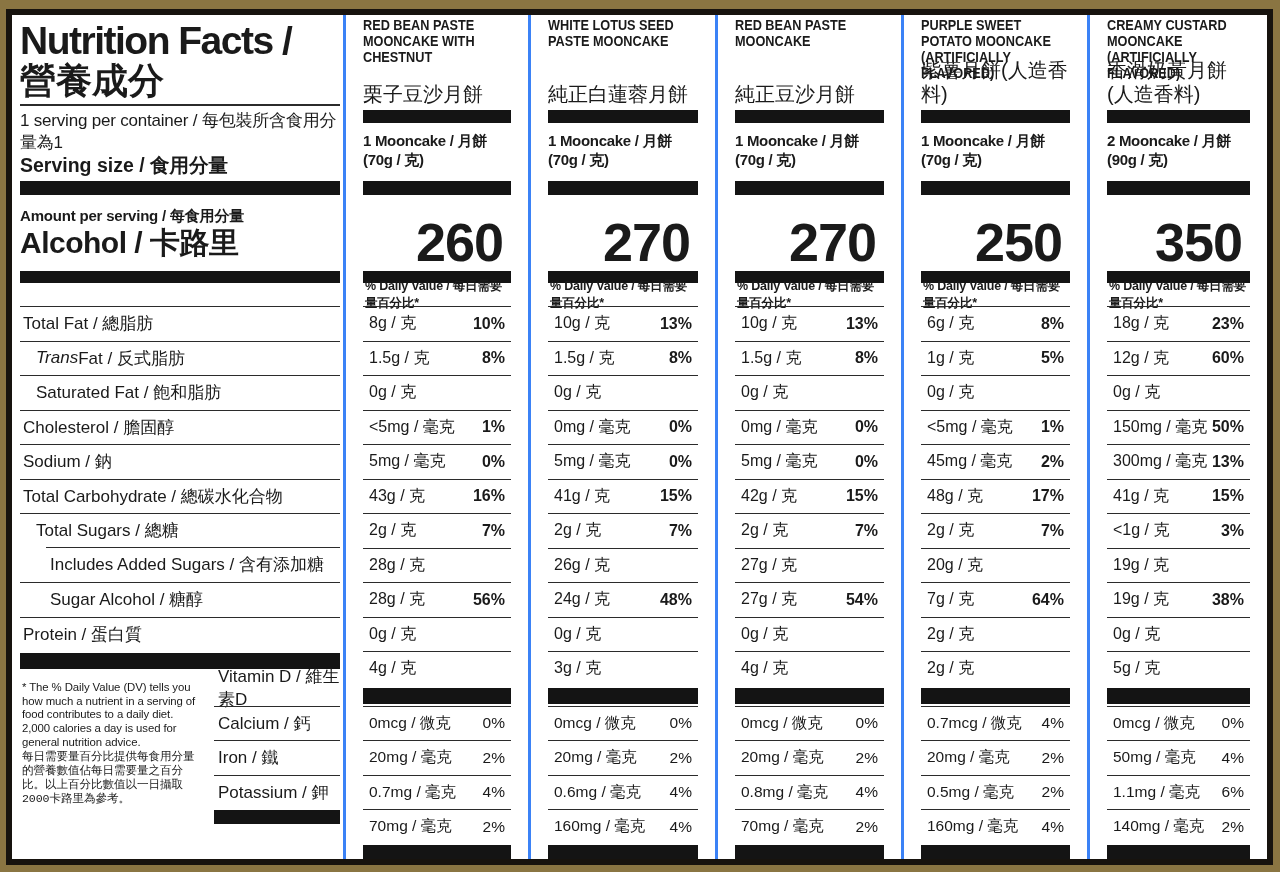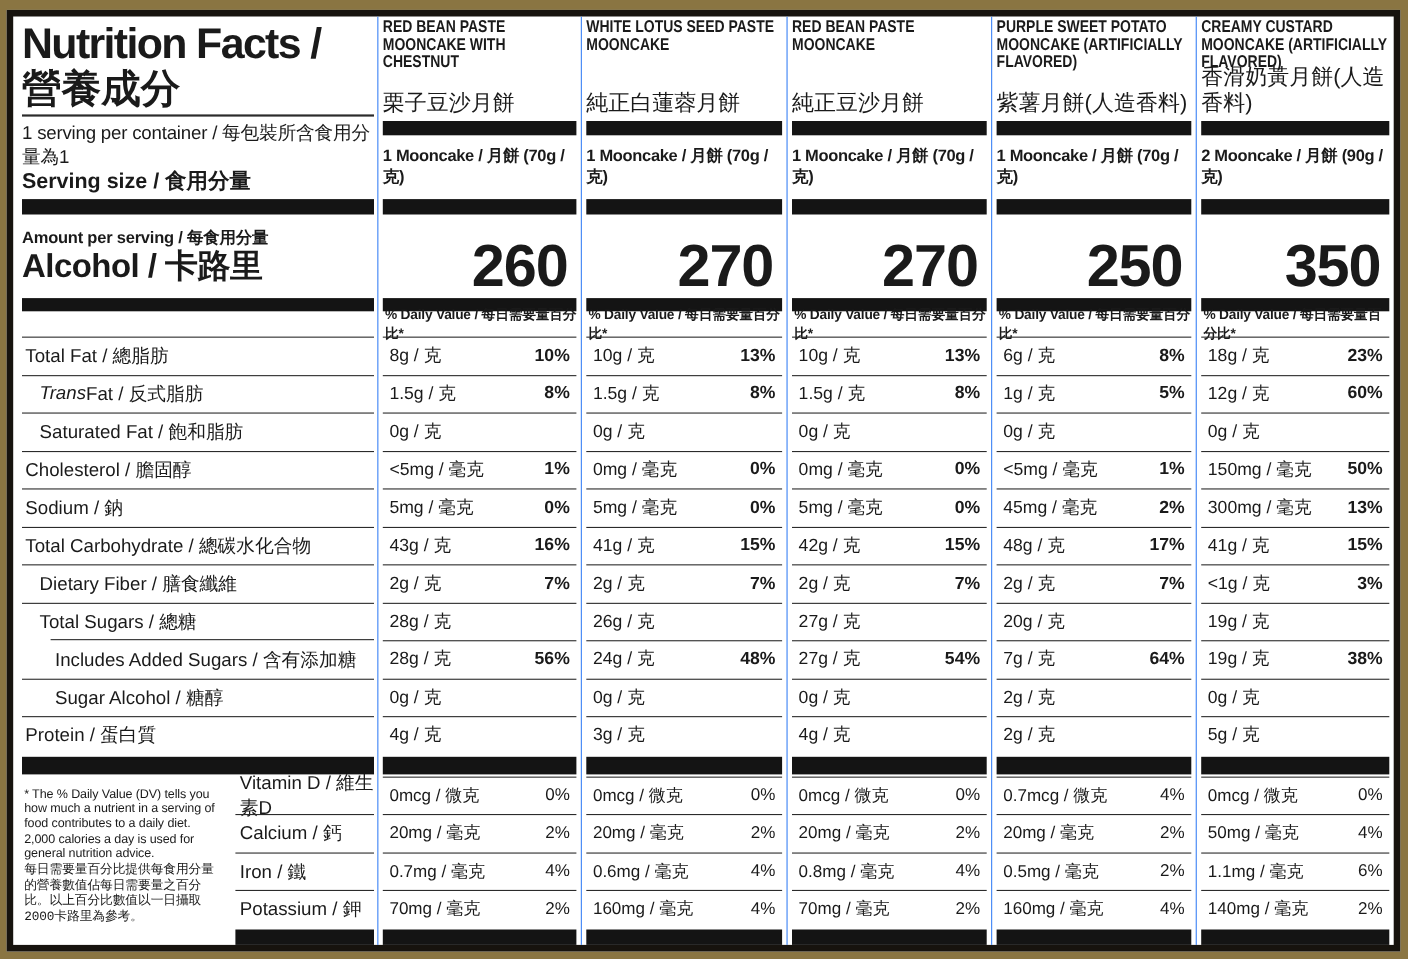--- a/index.html
+++ b/index.html
@@ -5,21 +5,21 @@
   * { box-sizing: border-box; margin: 0; padding: 0; }
   html,body { width:1280px; height:872px; }
   body { font-family: "Liberation Sans", "DejaVu Sans", sans-serif; color:#1a1a1a; background:#8a7542; }
 
   .frame { width:1280px; height:872px; background:#8a7542; padding:9px 7px 7px 6px; }
   .inner { width:100%; height:100%; background:#fff; border:6px solid #17130e;
            display:grid; grid-template-columns:331px 185px 187px 186px 186px 1fr; overflow:hidden; }
 
   .col { display:flex; flex-direction:column; }
   .leftcol { padding:0 3px 0 8px; }
-  .pcol { border-left:1px solid #3b82f6; padding:0 4px; }
+  .pcol { border-left:3px solid #3b82f6; padding:0 17px; }
 
   
   .b-name { height:95px; }
   .b-bar1 { height:13px; }
   .b-serv { height:55px; }
   .b-bar2 { height:20px; padding:3px 0; }
   .b-cal  { height:72px; }
   .b-bar3 { height:14px; padding:1px 0; }
   .b-dvh  { height:22px; }
   .nrow   { height:34.5px; }
@@ -109,23 +109,20 @@
           <span>Saturated Fat / 飽和脂肪</span>
         </div>
     <div class="nrow lab bold ind0">
           <span>Cholesterol / 膽固醇</span>
         </div>
     <div class="nrow lab bold ind0">
           <span>Sodium / 鈉</span>
         </div>
     <div class="nrow lab bold ind0">
           <span>Total Carbohydrate / 總碳水化合物</span>
-        </div>
-    <div class="nrow lab ind1">
-          <span>Dietary Fiber / 膳食纖維</span>
         </div>
     <div class="nrow lab ind1">
           <span>Total Sugars / 總糖</span>
         </div>
     <div class="nrow lab ind2 bt-ind">
           <span>Includes Added Sugars / 含有添加糖</span>
         </div>
     <div class="nrow lab ind2">
           <span>Sugar Alcohol / 糖醇</span>
         </div>

